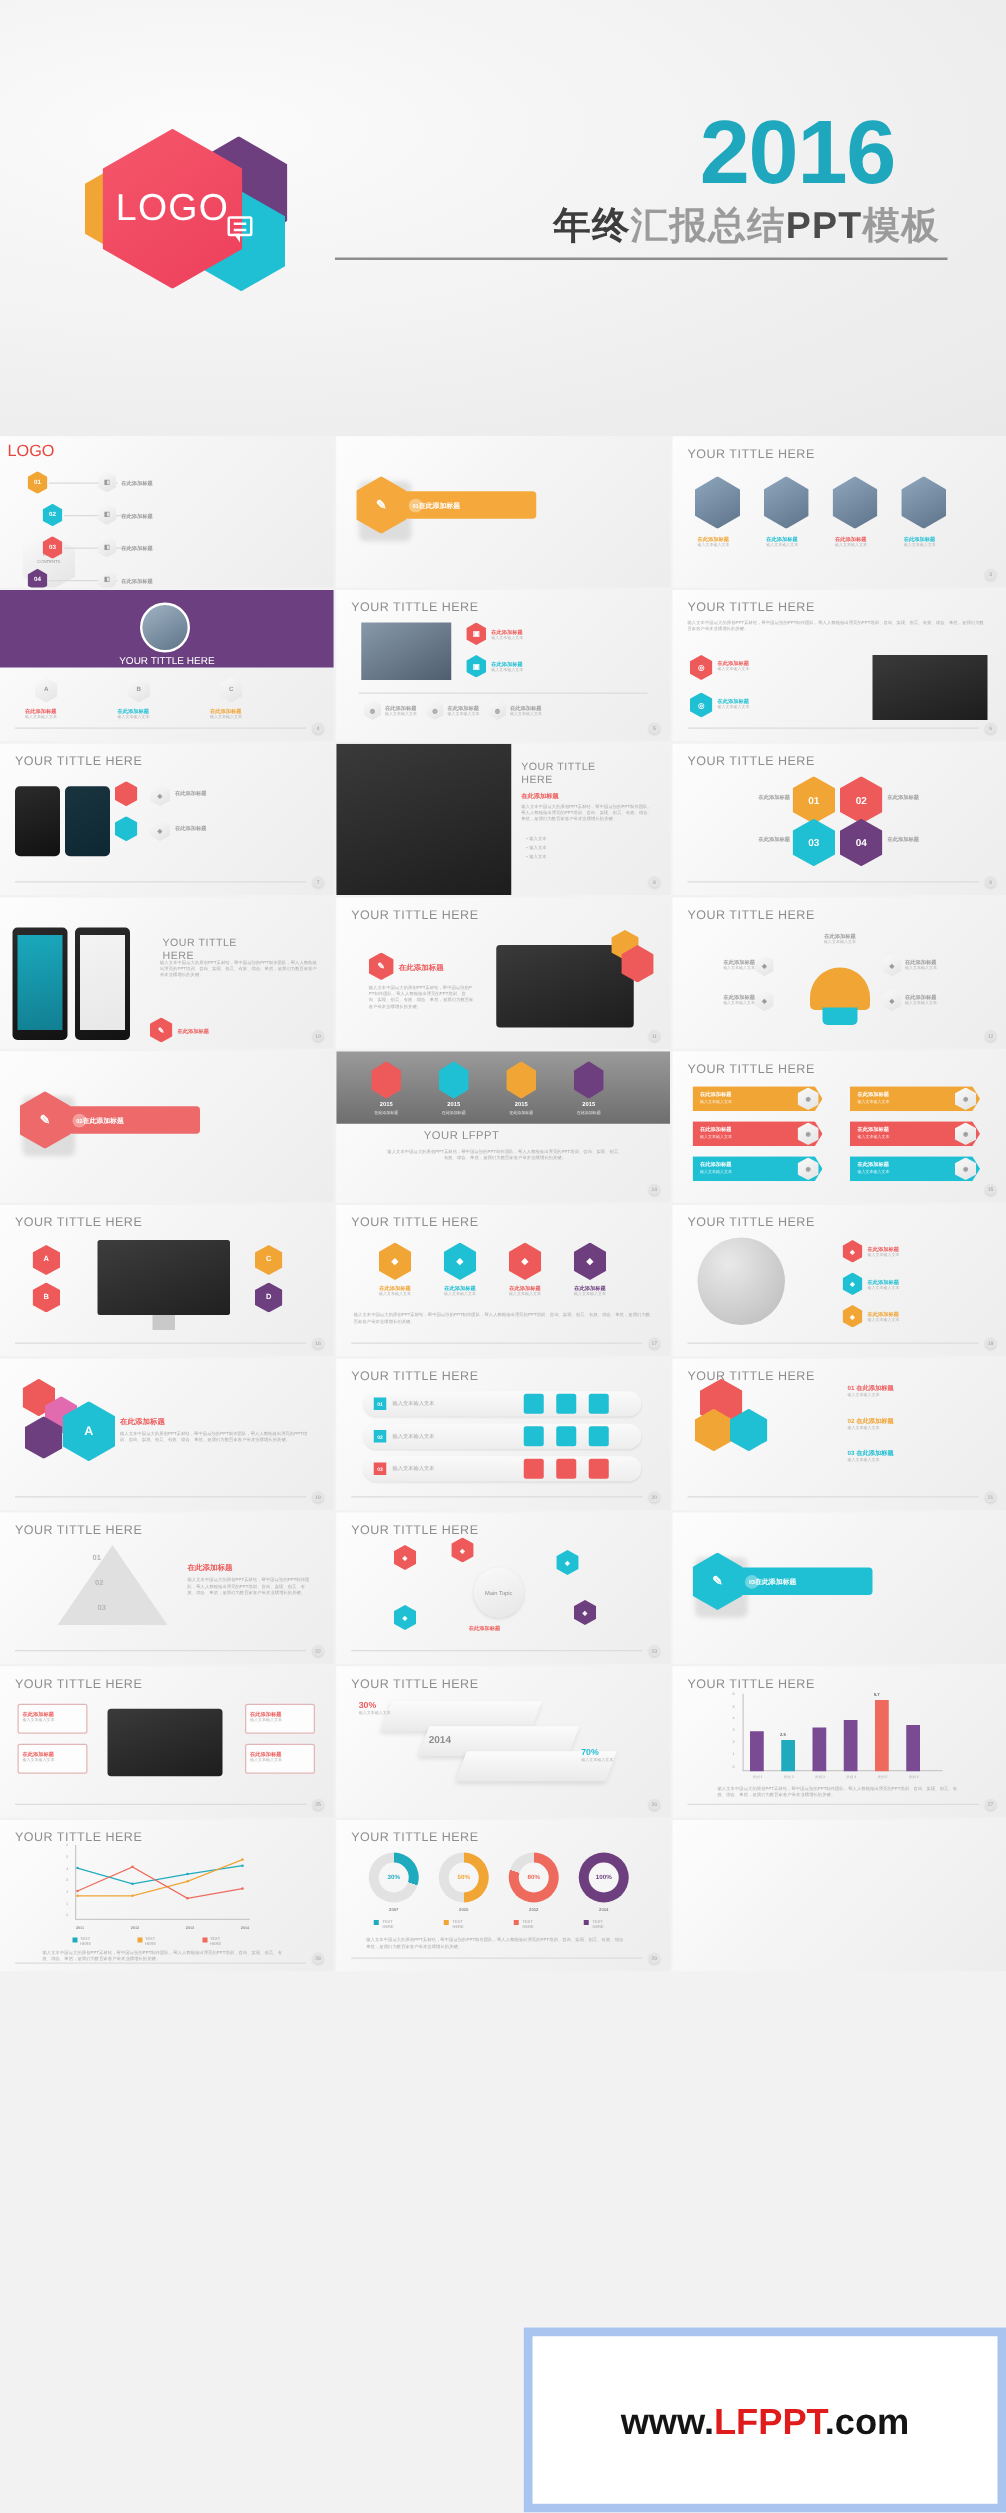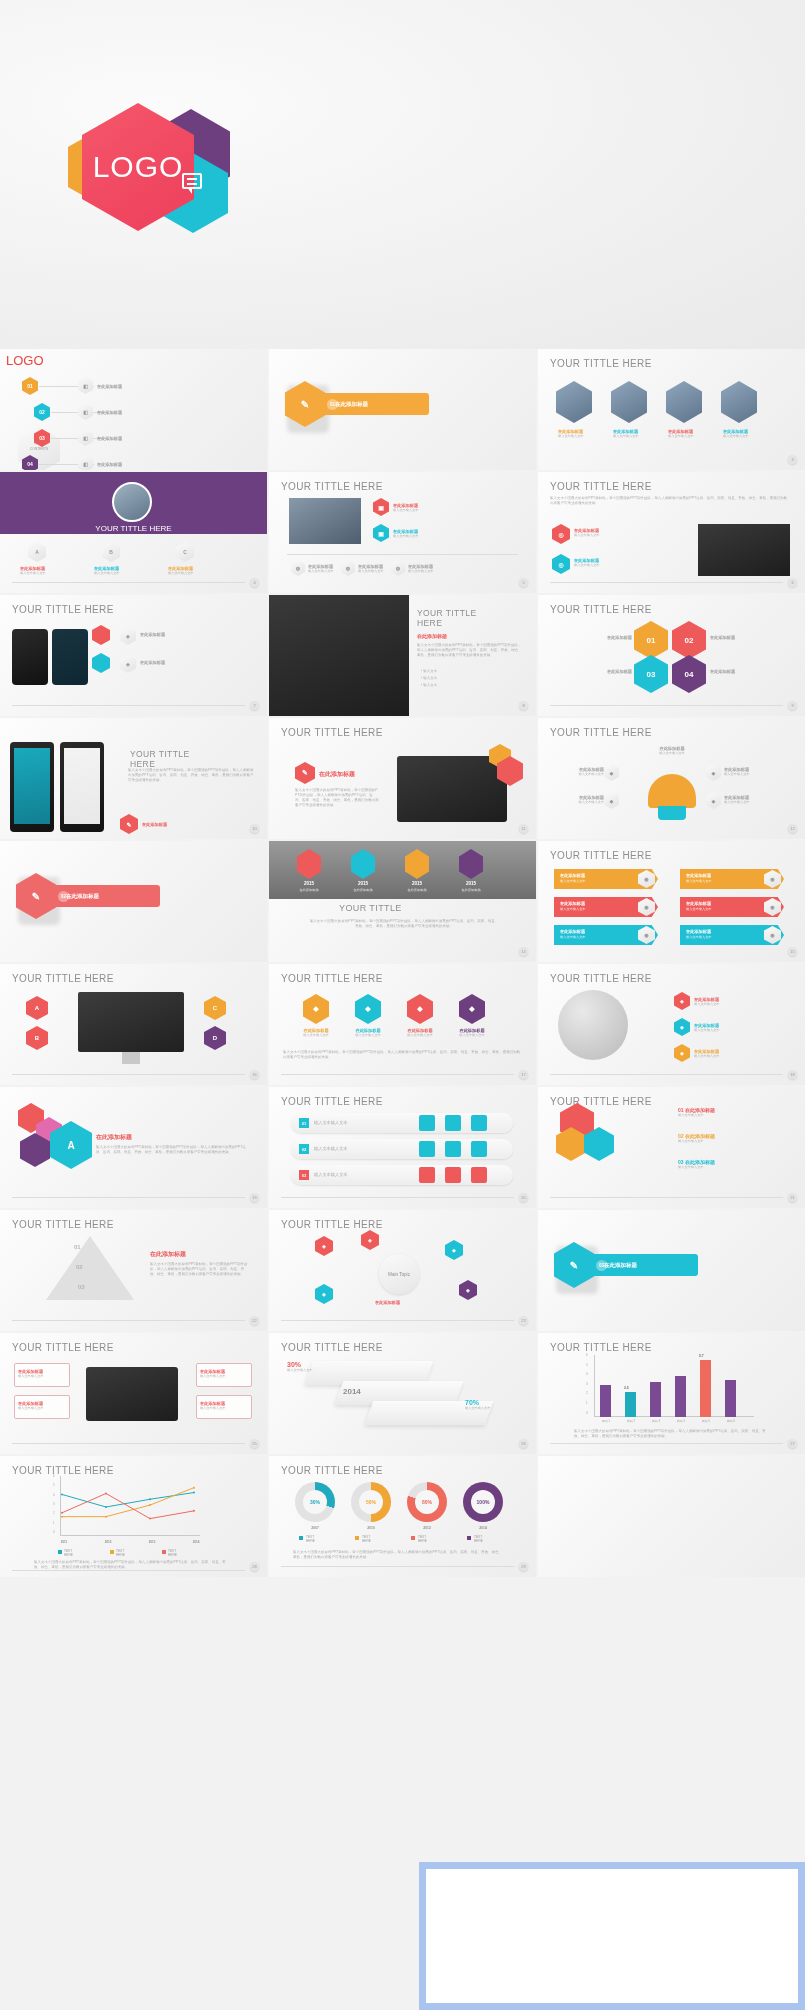--- a/index.html
+++ b/index.html
@@ -123,20 +123,26 @@
     <div class="hexa soft hx-orange"></div>
     <div class="hexa soft hx-purple"></div>
     <div class="hexa soft hx-teal"></div>
     <div class="hexa hx-red">
       <span class="hx-red-label">LOGO</span>
     </div>
     <div class="chat-ic">
         <i></i>
         <i></i>
       </div>
+  </div>
+  <div class="hero-right">
+    <div class="hero-year">2016</div>
+    <div class="hero-sub">
+      <span class="cn1">年终</span><span class="cn2">汇报总结</span><span class="en">PPT</span><span class="cn2">模板</span>
+    </div>
   </div>
 </div>
 
 <div class="grid" id="grid">
     <div class="slide">
       <div style="position:absolute;left:6px;top:6px;color:#e8453c;font-size:13px;line-height:.95;width:22px">LOGO</div>
       <div class="hx grey" style="left:18px;top:78px;width:42px;height:46px;"></div>
       <div style="position:absolute;left:22px;top:90px;width:34px;text-align:center;font-size:5px;color:#9a9a9a">目录<br><span style="font-size:3.4px">CONTENTS</span></div>
       <div class="hx" style="left:22px;top:28px;width:16px;height:18px;background:#f0a535;font-size:5px">01</div>
       <div style="position:absolute;left:39px;top:37px;width:55px;height:1px;background:#dadada"></div>
@@ -286,21 +292,21 @@
       <div class="labelc" style="left:186px;top:77px;width:44px;text-align:left;color:#a0a0a0">在此添加标题<em>输入文本输入文本</em></div>
       <div class="pagenum">12</div>
     </div>
     <div class="slide">
       <div style="position:absolute;left:18px;top:36px;width:42px;height:48px;border-radius:5px;background:rgba(0,0,0,.10);filter:blur(2px)"></div>
       <div class="hx" style="left:16px;top:32px;width:40px;height:46px;background:#ee6a6a;font-size:10px">✎</div>
       <div class="pill" style="left:52px;top:44px;width:108px;height:22px;background:#ee6a6a;">在此添加标题</div>
       <div style="position:absolute;left:58px;top:50px;width:11px;height:11px;border-radius:50%;background:rgba(255,255,255,.35);color:#fff;font-size:4.5px;display:flex;align-items:center;justify-content:center;font-weight:bold">02</div>
     </div>
     <div class="slide">
-      <div class="sttl small" style="left:70px;top:62px;font-size:9px;">YOUR TITTLE</div>
+      <div class="sttl small" style="left:70px;top:62px;font-size:9px;">YOUR LFPPT</div>
       <div class="dark" style="left:0;top:0;width:267px;height:58px;background:linear-gradient(180deg,#9a9a9a,#6e6e6e)"></div>
       <div class="hx" style="left:28px;top:8px;width:24px;height:30px;background:#ee5a5a;font-size:7px"></div>
       <div style="position:absolute;left:24px;top:40px;width:32px;text-align:center;color:#fff;font-size:4.6px;font-weight:bold">2015</div>
       <div style="position:absolute;left:20px;top:47px;width:40px;text-align:center;color:#e8e8e8;font-size:3.2px">在此添加标题</div>
       <div class="hx" style="left:82px;top:8px;width:24px;height:30px;background:#1fbfd4;font-size:7px"></div>
       <div style="position:absolute;left:78px;top:40px;width:32px;text-align:center;color:#fff;font-size:4.6px;font-weight:bold">2015</div>
       <div style="position:absolute;left:74px;top:47px;width:40px;text-align:center;color:#e8e8e8;font-size:3.2px">在此添加标题</div>
       <div class="hx" style="left:136px;top:8px;width:24px;height:30px;background:#f0a535;font-size:7px"></div>
       <div style="position:absolute;left:132px;top:40px;width:32px;text-align:center;color:#fff;font-size:4.6px;font-weight:bold">2015</div>
       <div style="position:absolute;left:128px;top:47px;width:40px;text-align:center;color:#e8e8e8;font-size:3.2px">在此添加标题</div>
@@ -562,13 +568,16 @@
       <div class="legend-sq" style="left:198px;top:80px;background:#6d3f7e"></div>
       <div class="legend-tx" style="left:205px;top:79px">TEXT<br>HERE</div>
       <div class="body-txt" style="left:24px;top:94px;width:212px">输入文本中国最大的原创PPT素材站，帮中国最强的PPT制作团队，帮人人都能做出漂亮的PPT培训、咨询、实现、创意、有效、综合、革然，是我们为数百家客户带来业绩增长的关键。</div>
       <div class="baseline"></div>
       <div class="pagenum">29</div>
     </div>
     <div class="slide"></div>
   </div>
 
 <div class="watermark">
+  <div class="wm-l2">
+    <span class="wm-blk">www.</span><span class="wm-red">LFPPT</span><span class="wm-blk">.com</span>
+  </div>
 </div>
 
 </body></html>

